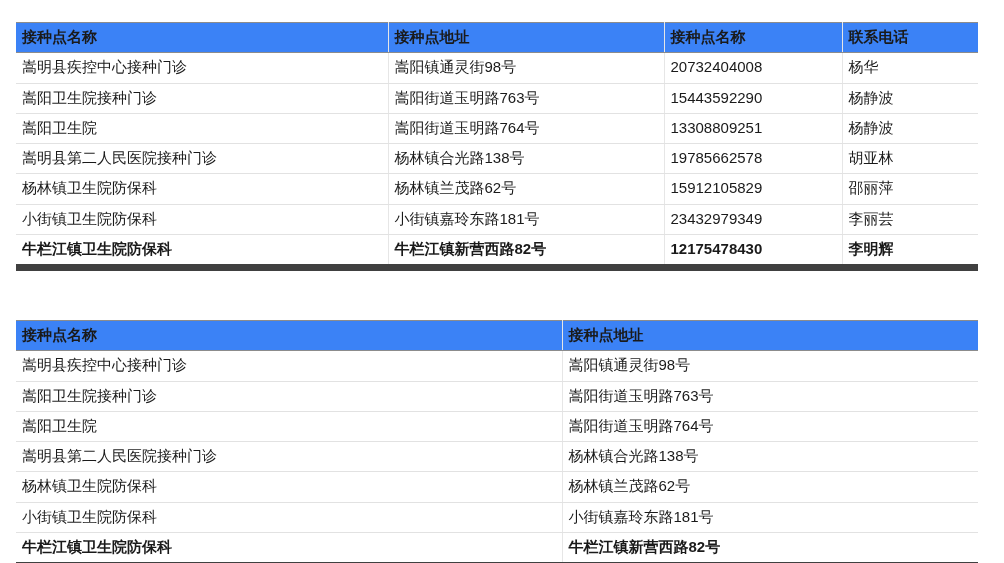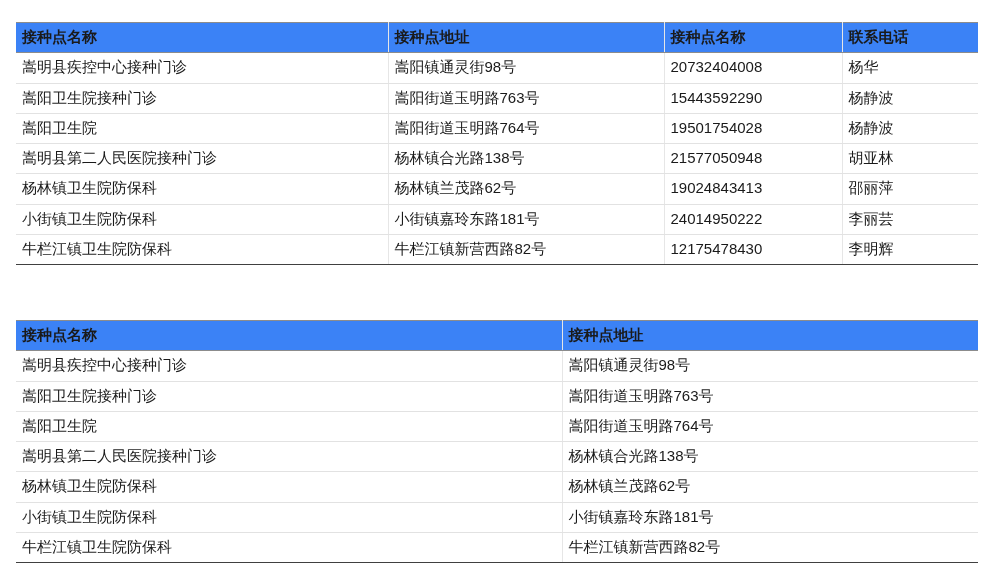--- a/index.html
+++ b/index.html
@@ -65,21 +65,22 @@
     border-top: 1px solid #8c8c8c;
     border-bottom: 1px solid #8c8c8c;
     background: #3b82f6;
   }
   table.vax-table tbody tr td {
     border-top: none;
     border-bottom: 1px solid #e2e2e2;
     margin-left: 13px;
   }
   table.vax-table tbody tr:last-child td {
-    border-bottom: 1px solid #404040;
+    border-bottom: 7px solid #404040;
+    font-weight: bold;
   }
   
   table.vax-table th:not(:last-child),
   table.vax-table td:not(:last-child) {
     border-right: 1px solid #e6e6e6;
   }
 </style>
 </head>
 <body>
 
@@ -109,39 +110,39 @@
       </tr>
       <tr>
         <td>嵩阳卫生院接种门诊</td>
         <td>嵩阳街道玉明路763号</td>
         <td>15443592290</td>
         <td>杨静波</td>
       </tr>
       <tr>
         <td>嵩阳卫生院</td>
         <td>嵩阳街道玉明路764号</td>
-        <td>19501754028</td>
+        <td>13308809251</td>
         <td>杨静波</td>
       </tr>
       <tr>
         <td>嵩明县第二人民医院接种门诊</td>
         <td>杨林镇合光路138号</td>
-        <td>21577050948</td>
+        <td>19785662578</td>
         <td>胡亚林</td>
       </tr>
       <tr>
         <td>杨林镇卫生院防保科</td>
         <td>杨林镇兰茂路62号</td>
-        <td>19024843413</td>
+        <td>15912105829</td>
         <td>邵丽萍</td>
       </tr>
       <tr>
         <td>小街镇卫生院防保科</td>
         <td>小街镇嘉玲东路181号</td>
-        <td>24014950222</td>
+        <td>23432979349</td>
         <td>李丽芸</td>
       </tr>
       <tr>
         <td>牛栏江镇卫生院防保科</td>
         <td>牛栏江镇新营西路82号</td>
         <td>12175478430</td>
         <td>李明辉</td>
       </tr>
     </tbody>
   </table>

